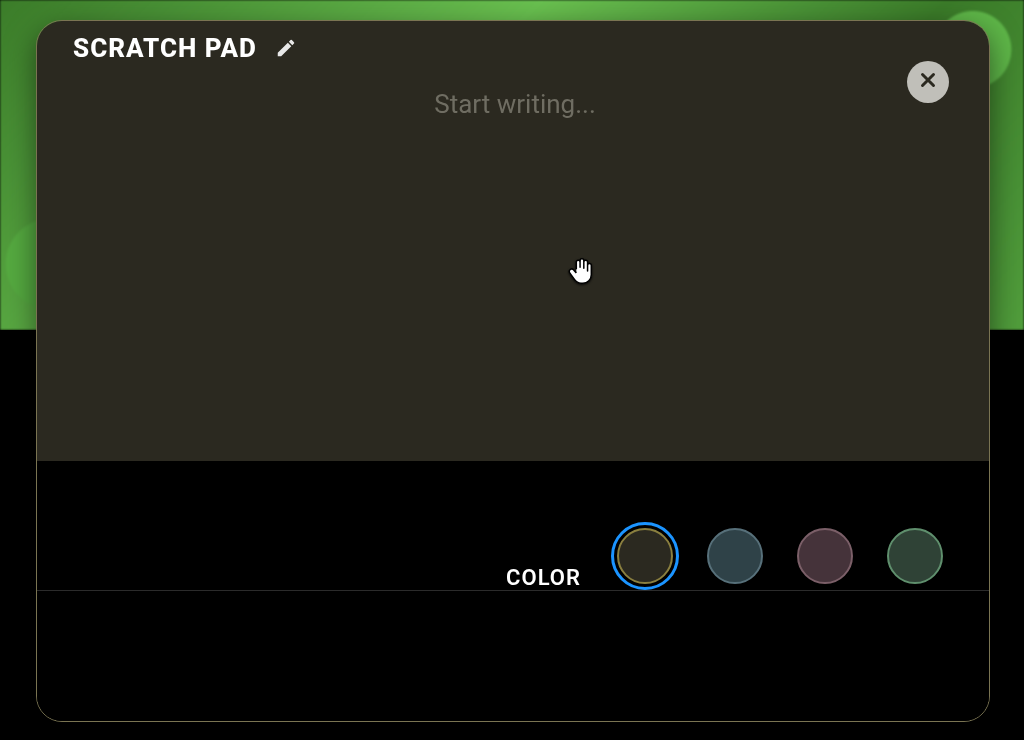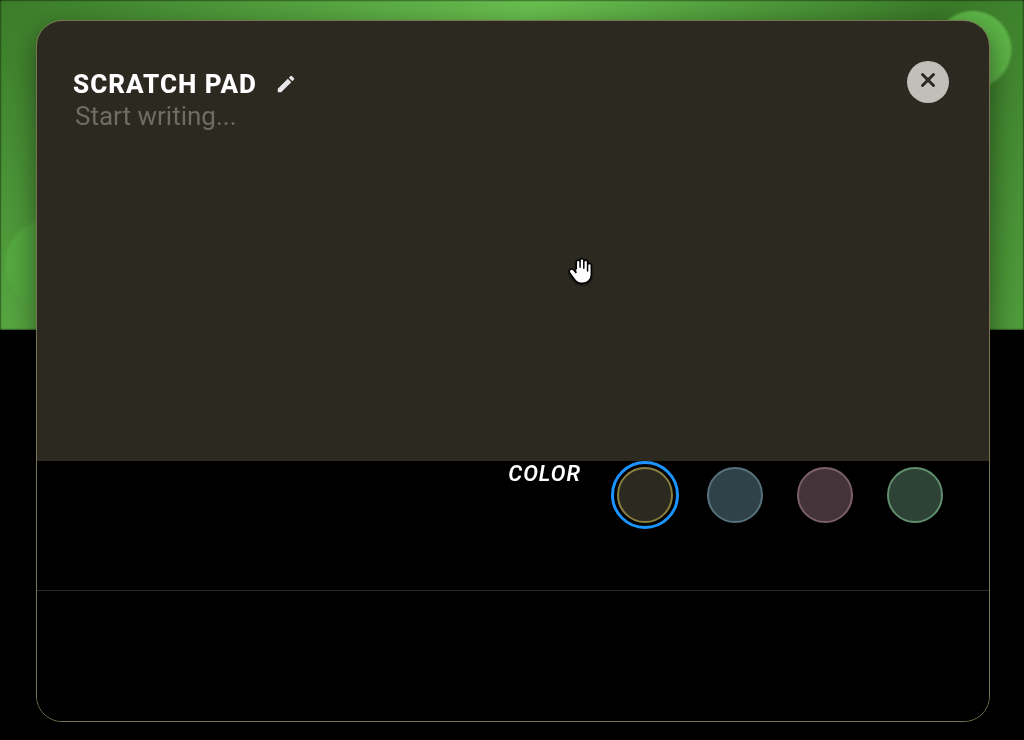--- a/index.html
+++ b/index.html
@@ -51,21 +51,21 @@
     z-index: 10;
     box-shadow: 0 10px 30px rgba(0,0,0,0.5);
     display: flex;
     flex-direction: column;
   }
 
   .pad-area {
     flex: 0 0 440px;
     background: #2b2920;
     position: relative;
-    padding: 48px 36px 0 36px;
+    padding: 12px 36px 0 36px;
     box-sizing: border-box;
   }
 
   .pad-header {
     display: flex;
     align-items: center;
     gap: 18px;
   }
   .pad-title {
     font-size: 26px;
@@ -88,48 +88,49 @@
     border-radius: 50%;
     background: #c0bfb9;
     display: flex;
     align-items: center;
     justify-content: center;
     cursor: pointer;
   }
   .close-btn svg { width: 22px; height: 22px; }
 
   .pad-textarea {
+    margin-top: 24px;
     width: 100%;
     height: 320px;
     background: transparent;
     border: none;
     outline: none;
     resize: none;
     font-size: 26px;
     color: #ddd;
     font-family: inherit;
+    text-align: center;
   }
   .pad-textarea::placeholder {
     color: #6f6d62;
   }
 
   .settings {
     flex: 1;
     background: #000;
     display: flex;
     flex-direction: column;
   }
 
   .row {
     display: flex;
-    align-items: flex-start;
+    align-items: flex-end;
     justify-content: flex-end;
     padding: 0 40px;
     box-sizing: border-box;
-    font-style: italic;
   }
   .row-color {
     height: 130px;
     border-bottom: 1px solid #2b2b2b;
   }
   .row-size {
     flex: 1;
   }
 
   .row-label {

